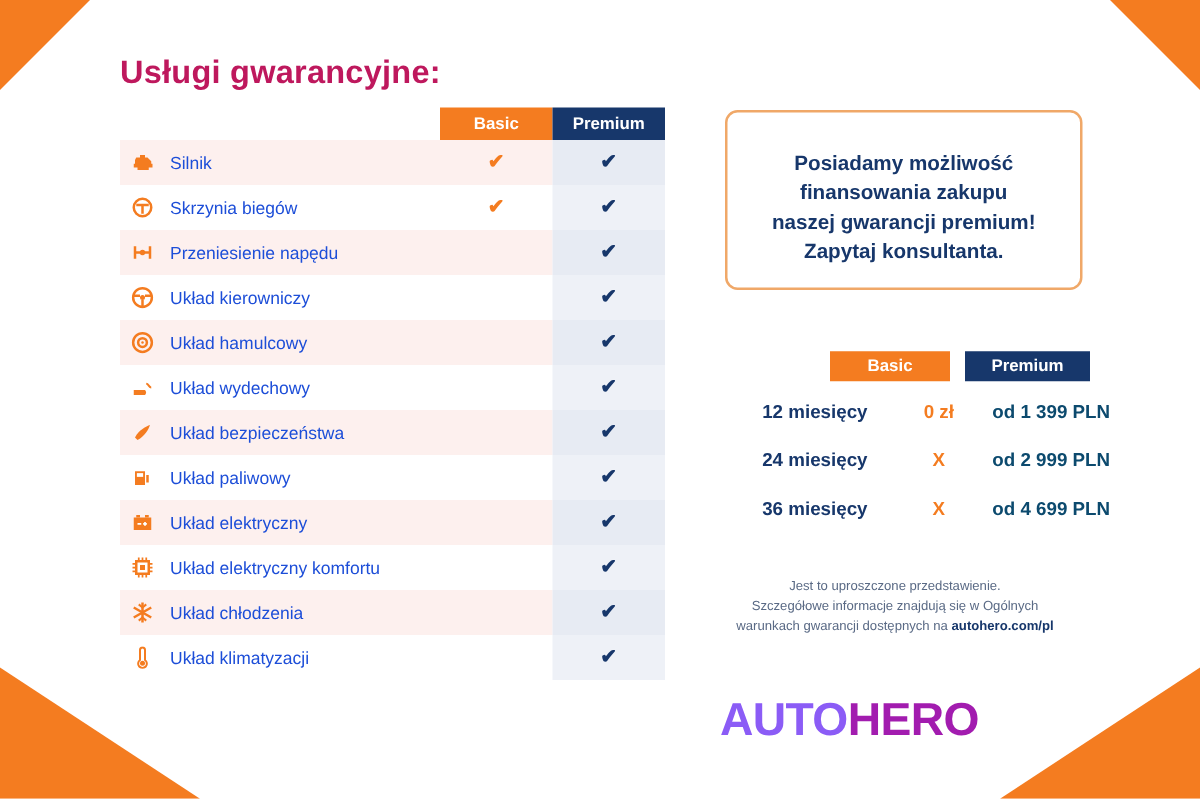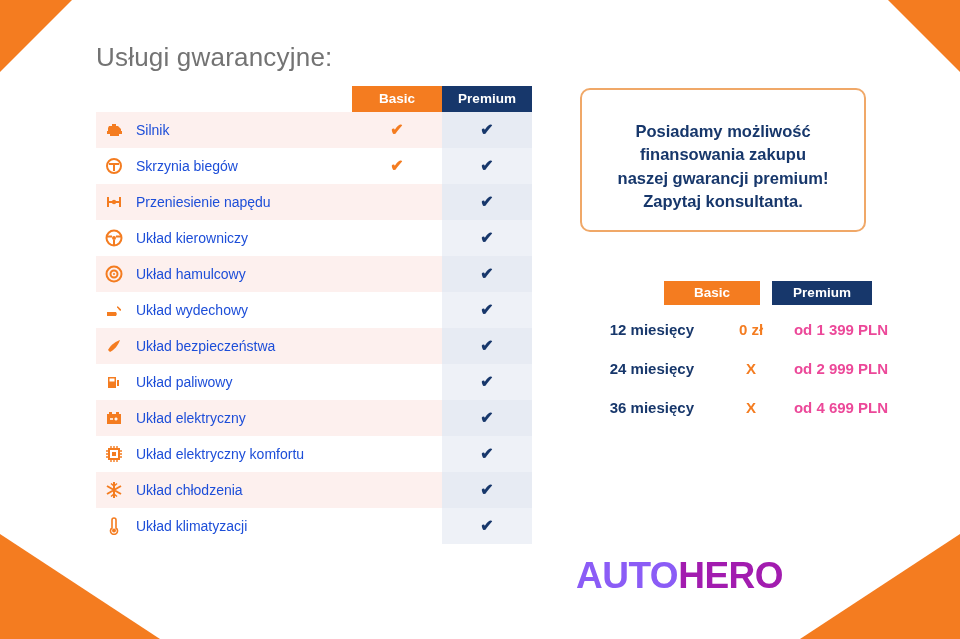--- a/index.html
+++ b/index.html
@@ -48,22 +48,22 @@
     width: 0; height: 0;
     border-bottom: 105px solid #f47c20;
     border-left: 160px solid transparent;
   }
 
   .title {
     position: absolute;
     left: 96px;
     top: 42px;
     font-size: 26px;
-    font-weight: normal;
-    color: #737373;
+    font-weight: bold;
+    color: #be185d;
     letter-spacing: 0.2px;
   }
 
   
   .feat-table {
     position: absolute;
     left: 96px;
     top: 86px;
     width: 436px;
   }
@@ -192,21 +192,21 @@
     text-align: center;
     font-size: 15px;
     font-weight: bold;
     color: #f47c20;
   }
   .price-row .premium-val {
     width: 98px;
     text-align: center;
     font-size: 15px;
     font-weight: bold;
-    color: #ec4899;
+    color: #0c4a6e;
   }
 
   .disclaimer {
     position: absolute;
     left: 556px;
     top: 462px;
     width: 320px;
     text-align: center;
     font-size: 10.5px;
     line-height: 1.5;
@@ -440,18 +440,23 @@
       <div class="basic-val">X</div>
       <div class="premium-val">od 2 999 PLN</div>
     </div>
     <div class="price-row">
       <div class="term">36 miesięcy</div>
       <div class="basic-val">X</div>
       <div class="premium-val">od 4 699 PLN</div>
     </div>
   </div>
 
+  <div class="disclaimer">
+    <div>Jest to uproszczone przedstawienie.</div>
+    <div>Szczegółowe informacje znajdują się w Ogólnych</div>
+    <div><span>warunkach gwarancji dostępnych na </span><span class="bold">autohero.com/pl</span></div>
+  </div>
 
   <div class="logo">
     <span class="auto">AUTO</span><span class="hero">HERO</span>
   </div>
 
 </div>
 
 </body></html>

